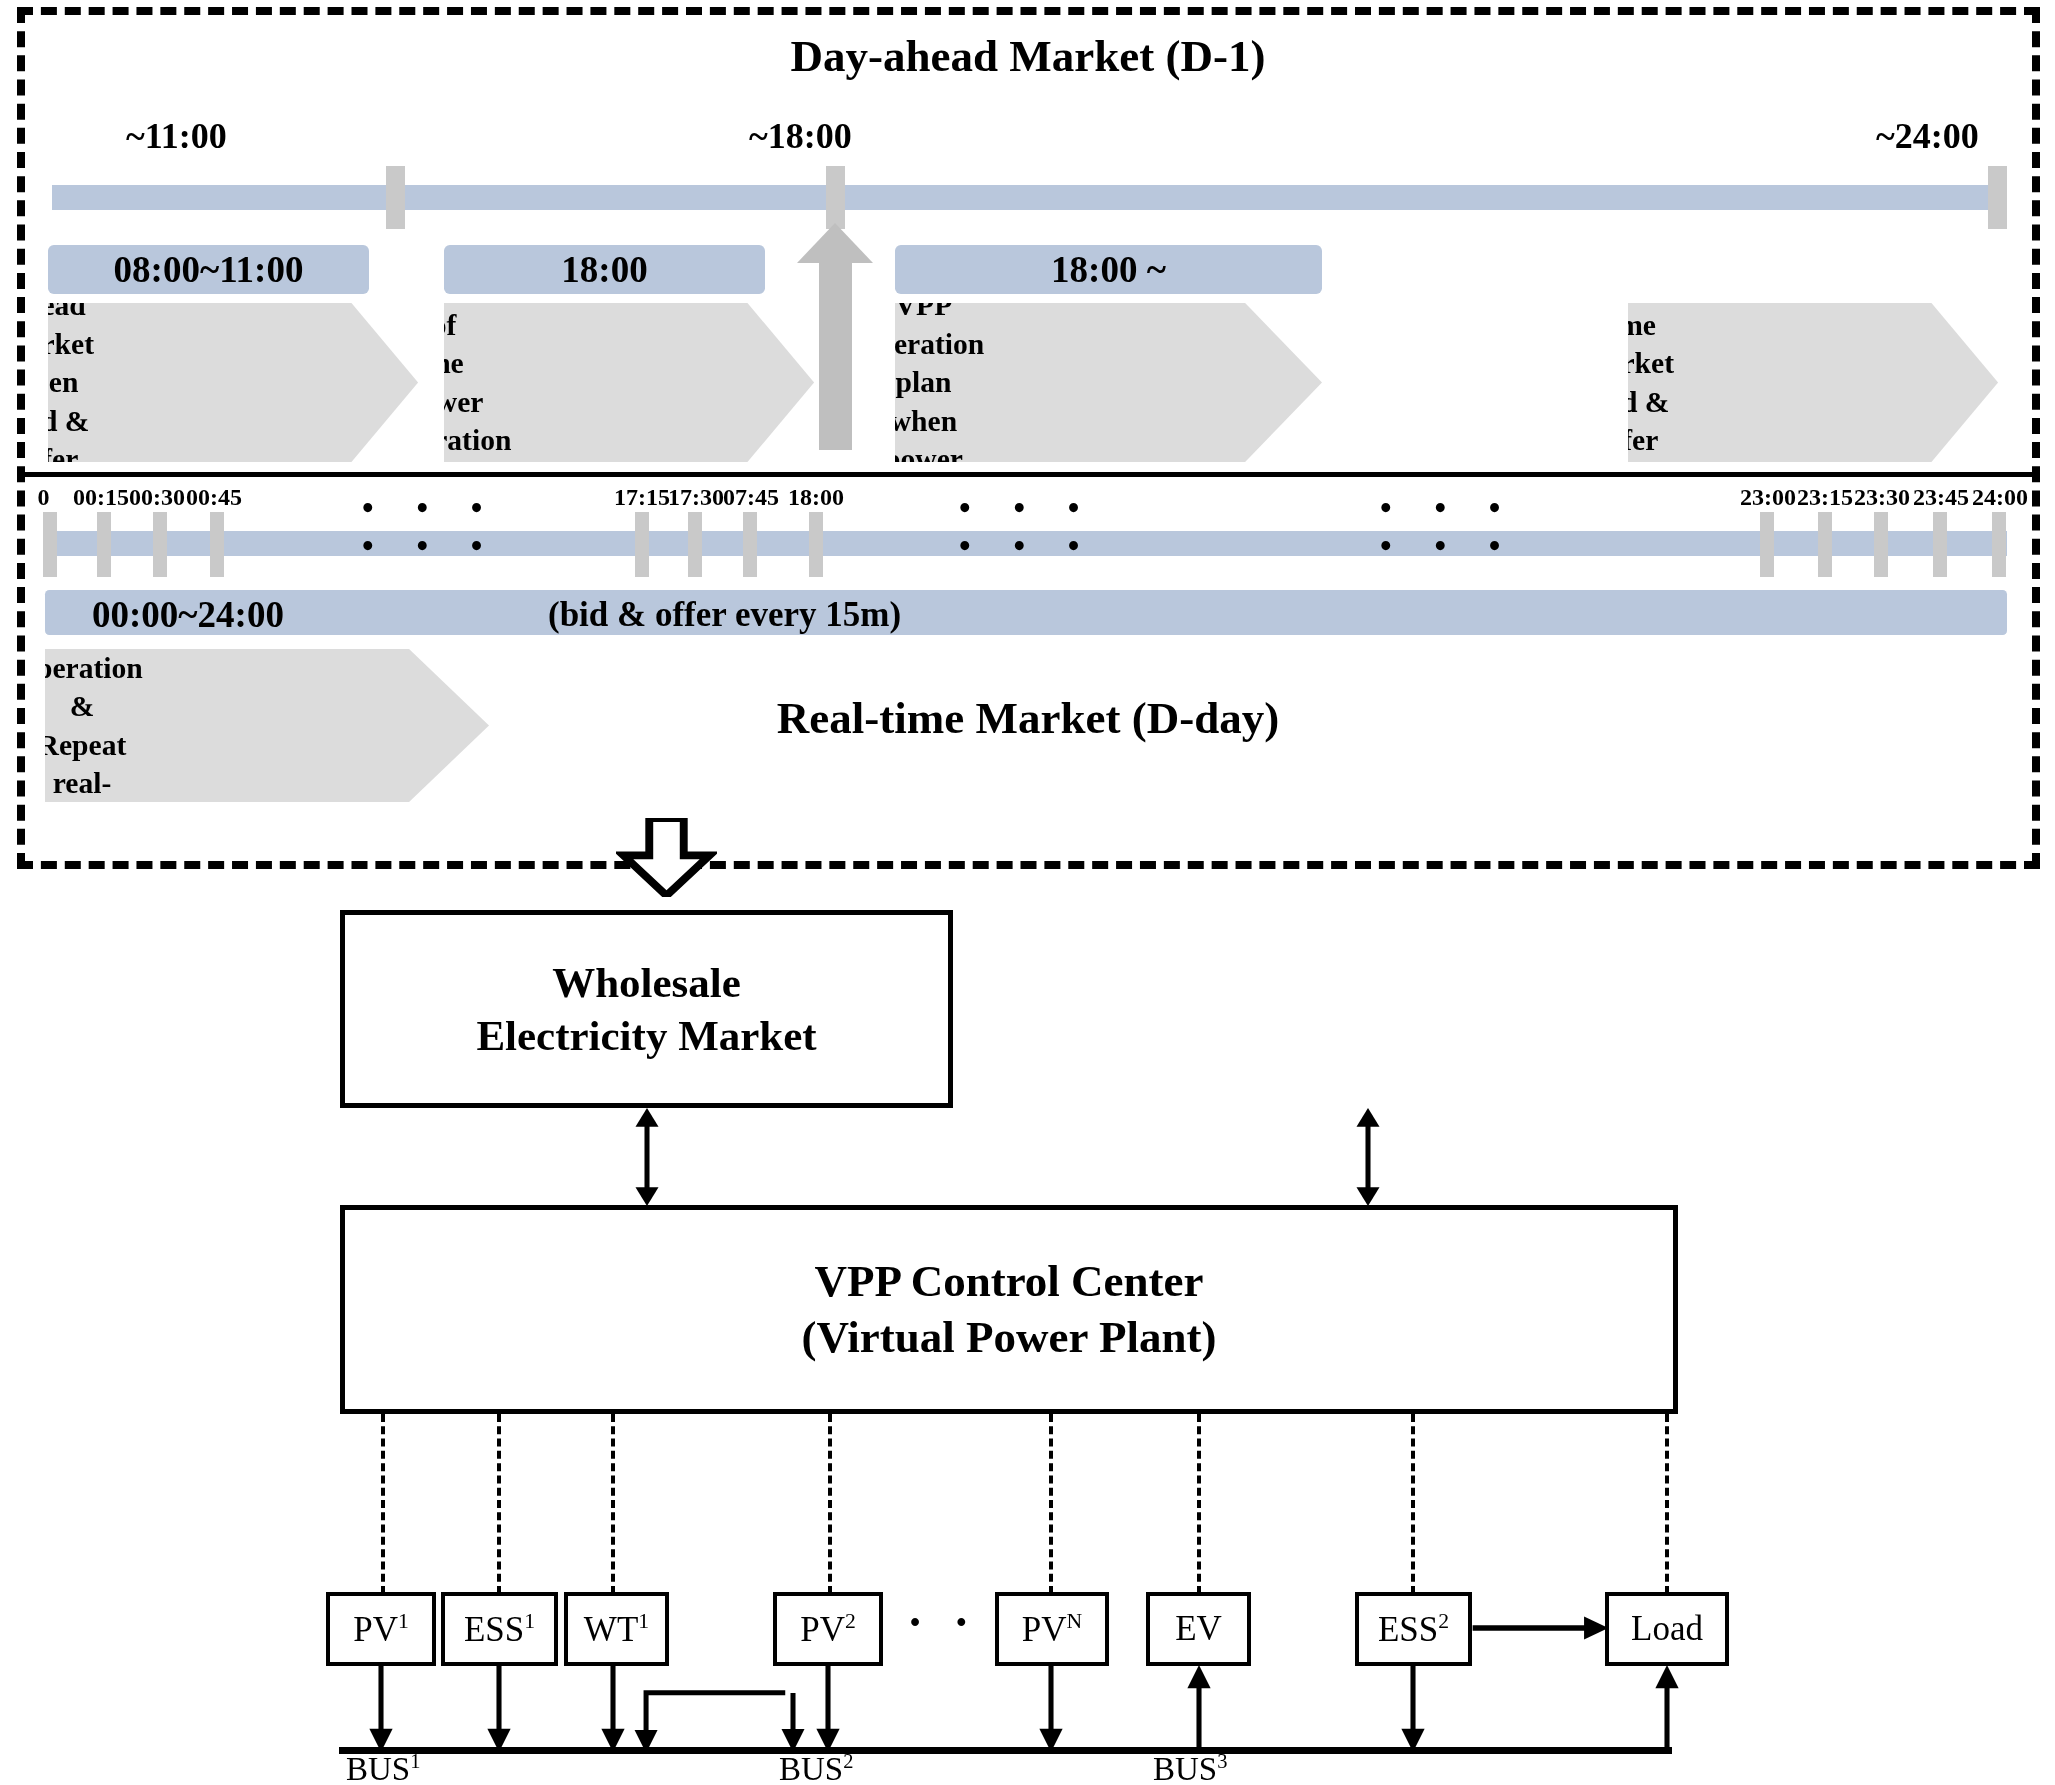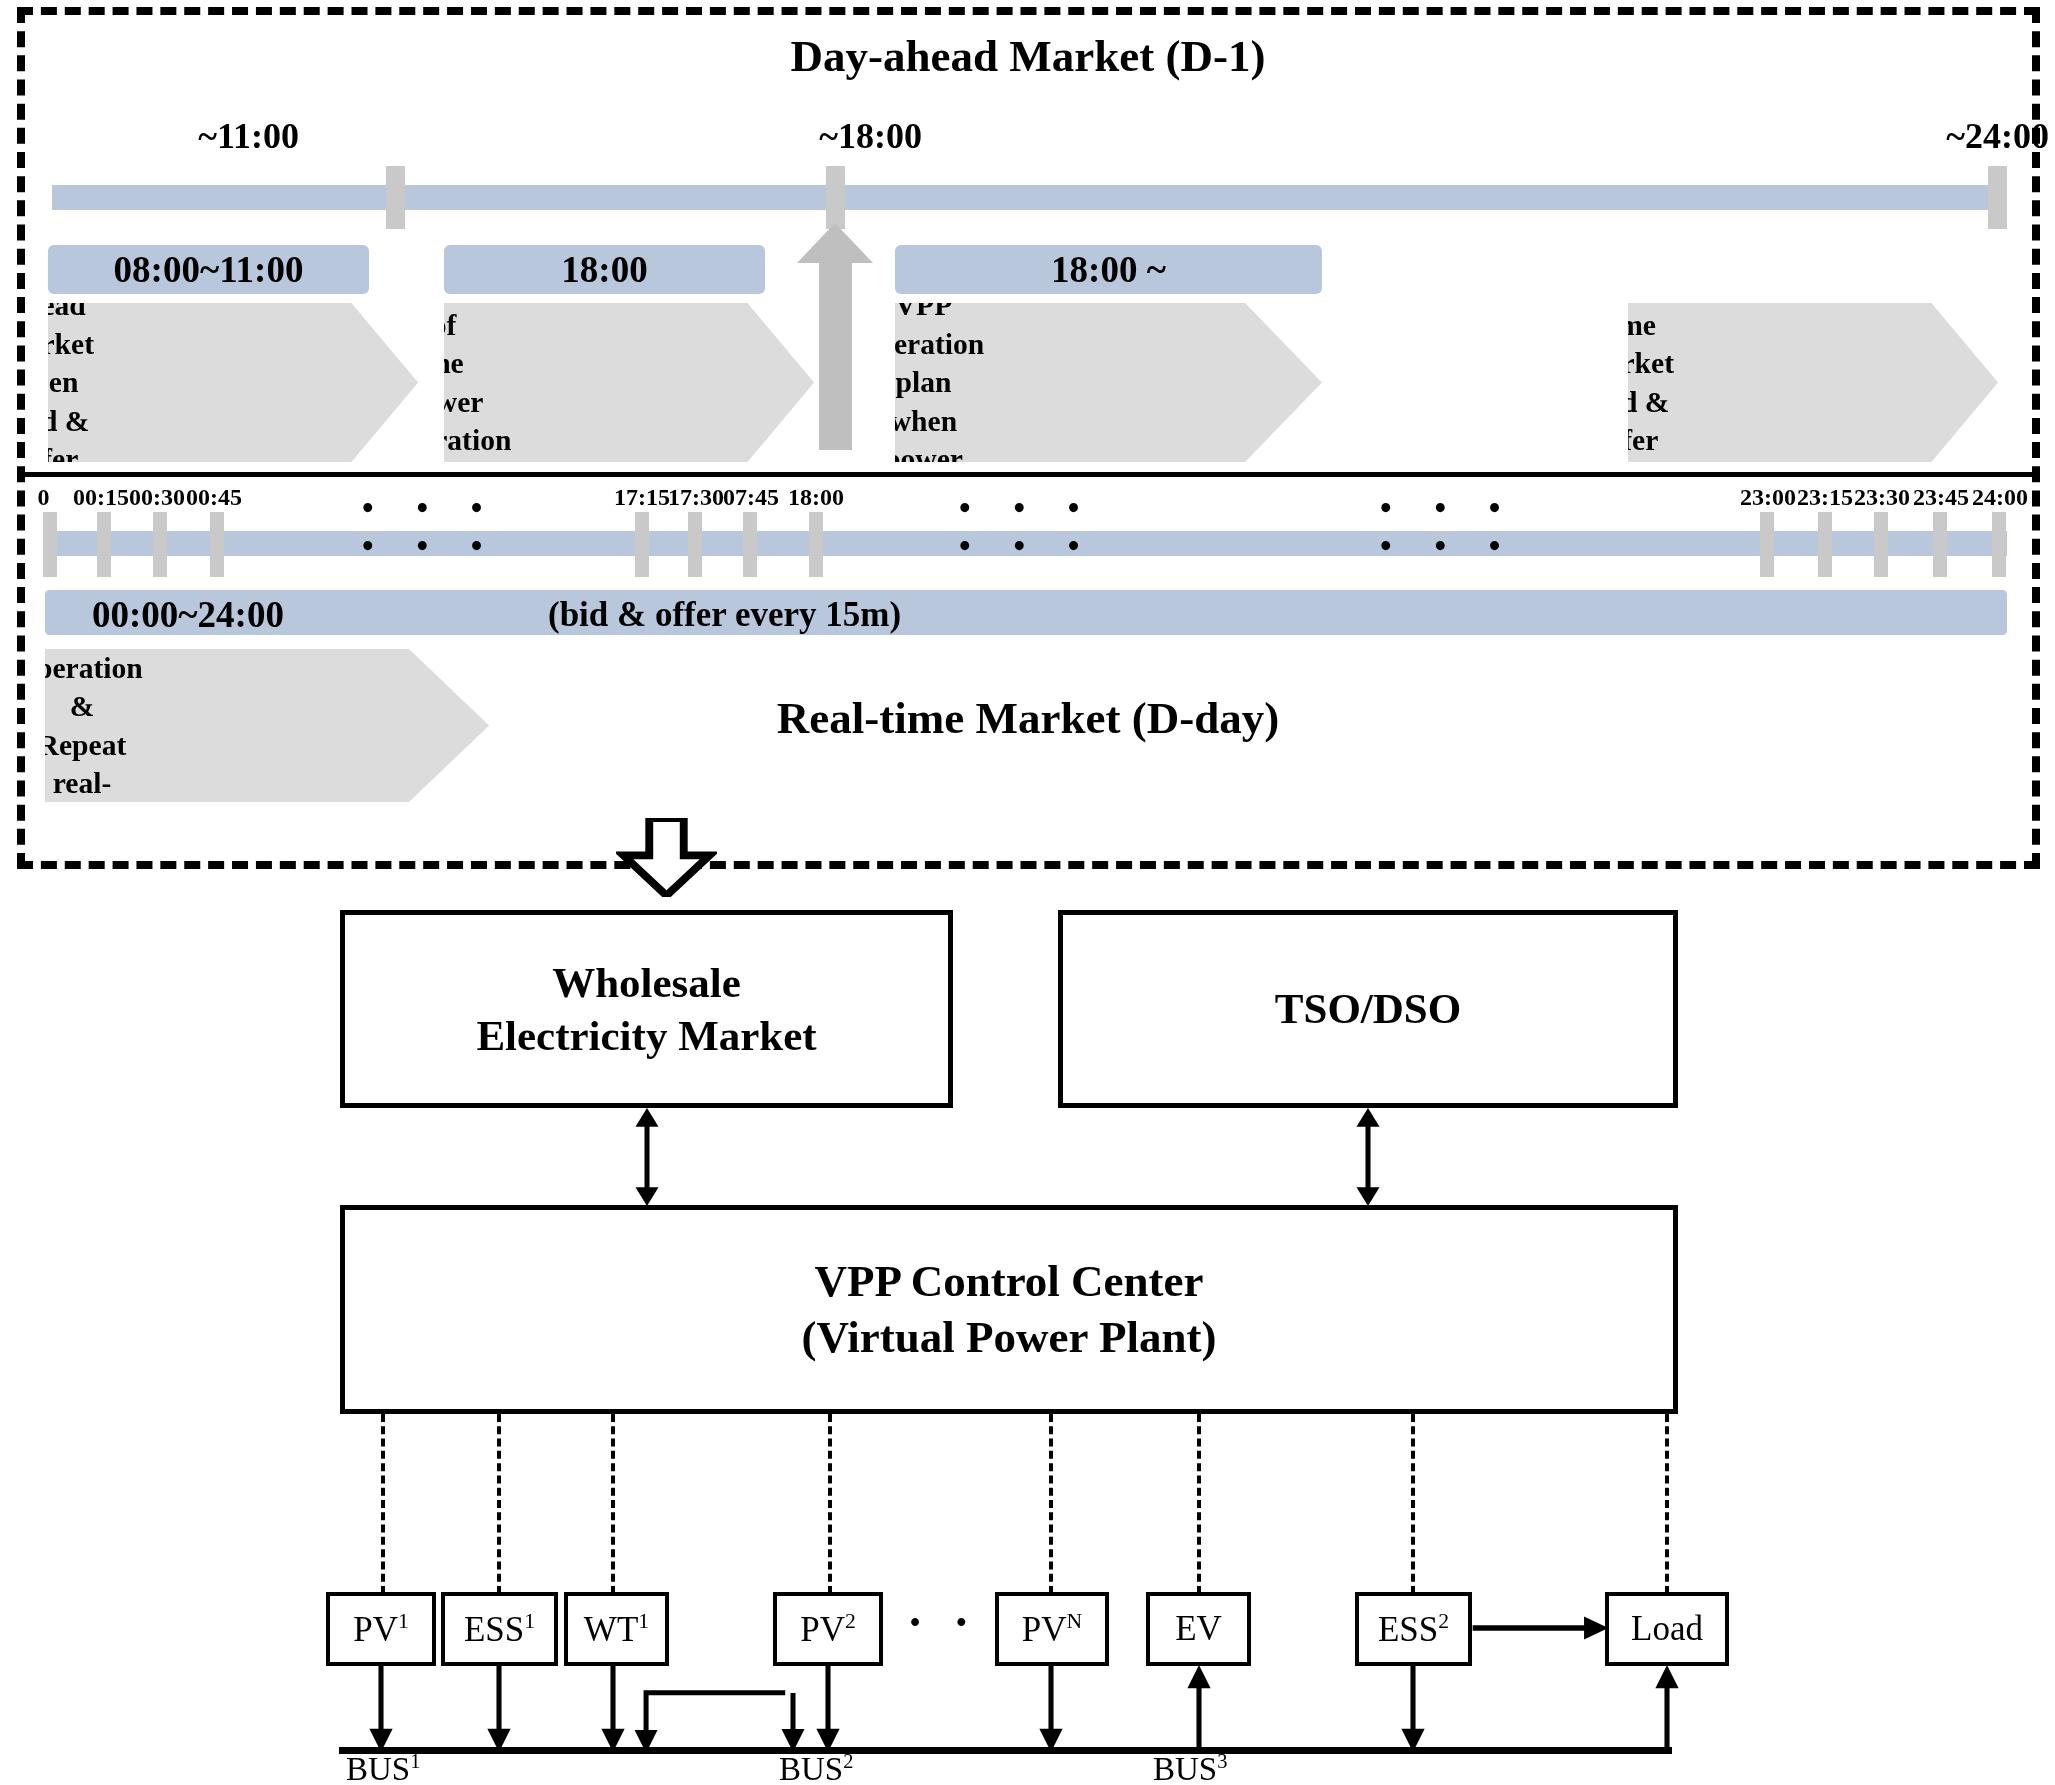--- a/index.html
+++ b/index.html
@@ -23,21 +23,21 @@
     font-family:"Liberation Serif", serif;
   }
   #da-title{ left:0; top:30px; width:2056px; font-size:45px; }
   #rt-title{ left:0; top:692px; width:2056px; font-size:45px; }
 
   
   #da-bar{ left:52px; top:185px; width:1955px; height:24.5px; background:#b9c7dc; }
   .da-tick{ width:19px; height:63px; background:#c9c9c9; top:166px; }
   .da-tick-label{
     font-size:36px; font-weight:bold; color:#000; top:115px;
-    text-align:right; white-space:nowrap;
+    text-align:left; white-space:nowrap;
   }
 
   
   #up-arrow-shaft{ left:819px; top:241px; width:33px; height:209px; background:#bfbfbf; }
   #up-arrow-head{
     left:797px; top:223px; width:0; height:0;
     border-left:38px solid transparent; border-right:38px solid transparent;
     border-bottom:40px solid #bfbfbf;
   }
 
@@ -207,23 +207,20 @@
     </svg>
   </div>
 
   <div class="abs nbox" id="wholesale-box">
     <div>
       <div>Wholesale</div>
       <div>Electricity Market</div>
     </div>
   </div>
 
-  <div class="abs nbox" id="tsodso-box">
-    <div>TSO/DSO</div>
-  </div>
 
   <div class="abs nbox" id="vpp-box">
     <div>
       <div>VPP Control Center</div>
       <div>(Virtual Power Plant)</div>
     </div>
   </div>
 
   <div class="abs" style="left:629px;top:1108px;width:36px;height:98px;">
     <svg width="36" height="98" viewBox="0 0 50 136">

